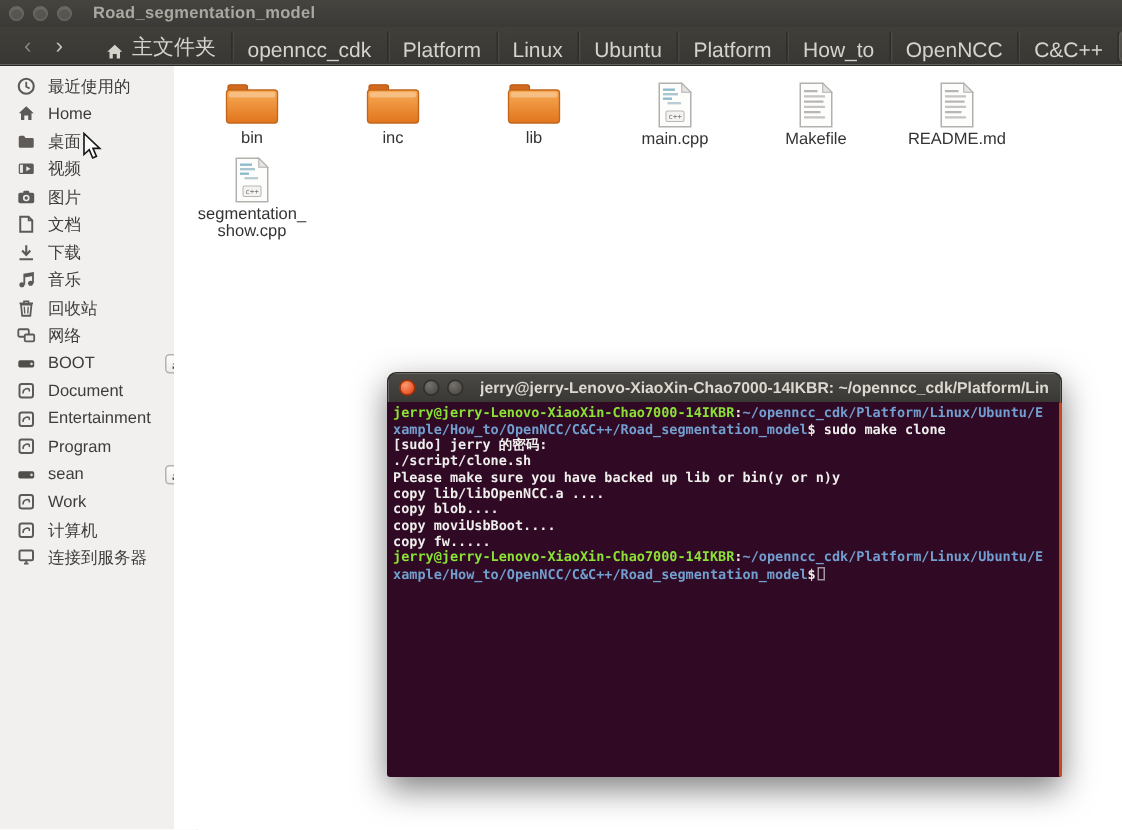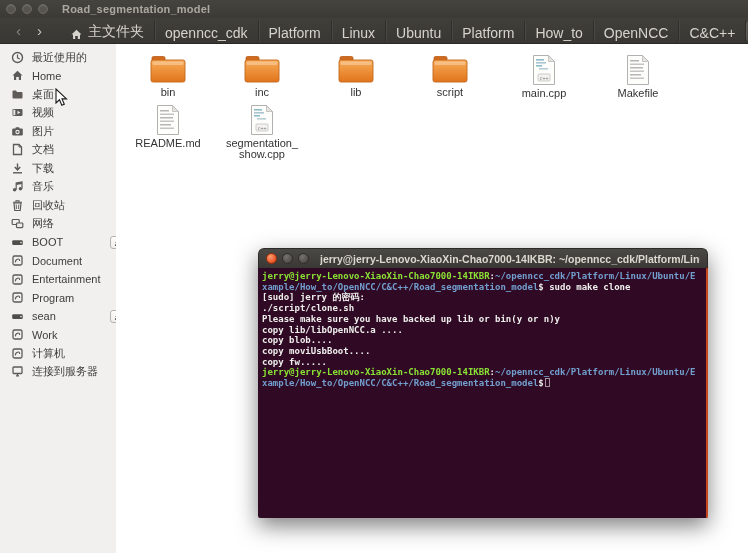--- a/index.html
+++ b/index.html
@@ -438,28 +438,20 @@
     <div class="fcell">
       <span class="ficon">
           <svg width="38" height="30">
             <use href="#sym-bigfolder"></use>
           </svg>
         </span>
       <span class="fname">lib</span>
     </div>
     <div class="fcell">
       <span class="ficon">
-          <svg width="38" height="30">
-            <use href="#sym-bigfolder"></use>
-          </svg>
-        </span>
-      <span class="fname">script</span>
-    </div>
-    <div class="fcell">
-      <span class="ficon">
           <svg width="26" height="32">
             <use href="#sym-cppfile"></use>
           </svg>
         </span>
       <span class="fname">main.cpp</span>
     </div>
     <div class="fcell">
       <span class="ficon">
           <svg width="26" height="32">
             <use href="#sym-textfile"></use>

